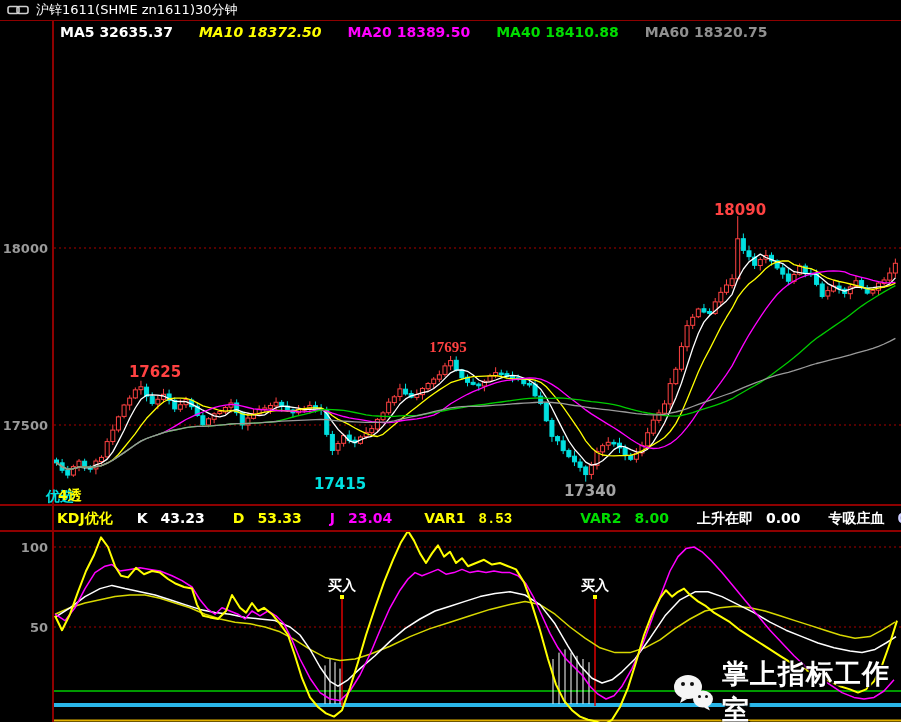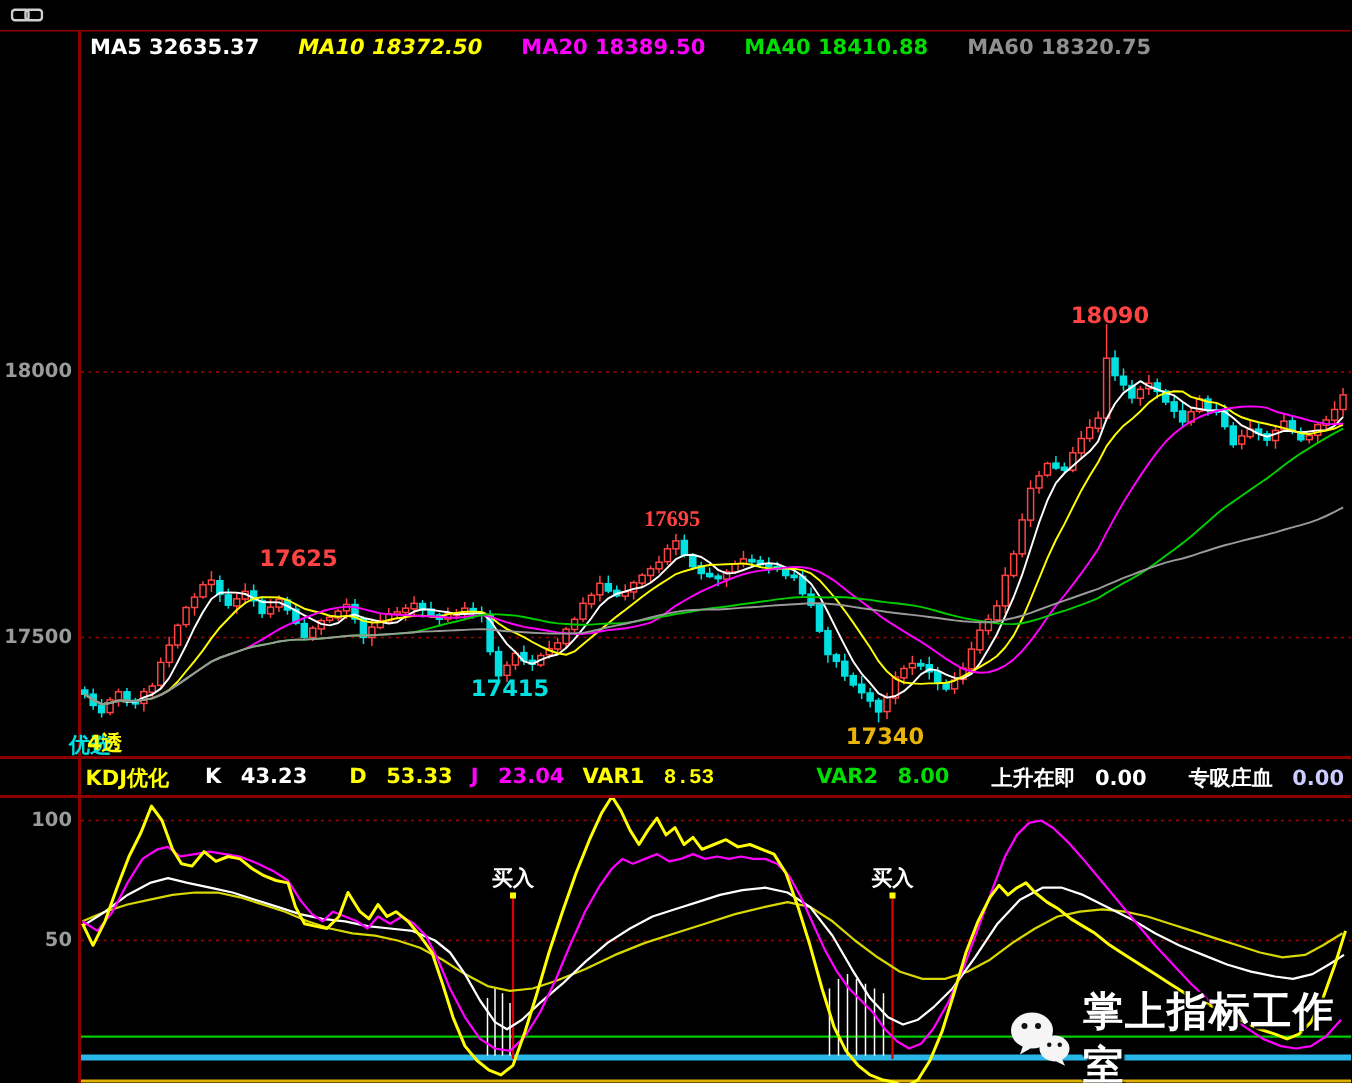--- a/index.html
+++ b/index.html
@@ -38,20 +38,21 @@
 </head>
 <body>
 
 <div class="titlebar">
   <span style="display:inline-flex;">
     <svg width="22" height="12" viewBox="0 0 22 12">
       <rect x="1" y="2.5" width="11" height="7" rx="2" fill="none" stroke="#cfcfcf" stroke-width="1.6"></rect>
       <rect x="10" y="2.5" width="11" height="7" rx="2" fill="none" stroke="#cfcfcf" stroke-width="1.6"></rect>
     </svg>
   </span>
+  <span>沪锌1611(SHME zn1611)30分钟</span>
 </div>
 
 <div class="hline" style="top:19px;"></div>
 <div class="vline"></div>
 <div class="hline" style="top:504px;"></div>
 <div class="hline" style="top:530px;"></div>
 
 <div id="ma-row" class="readout-row">
   <span style="display:inline-flex;">
       <span style="color: rgb(255, 255, 255); margin-right: 26px;">MA5 32635.37</span>
@@ -408,39 +409,39 @@
       <polyline points="55.0,614.2 70.0,607.8 85.0,603.0 100.0,599.8 115.0,596.6 130.0,595.0 145.0,595.0 160.0,598.2 175.0,603.0 190.0,607.8 205.0,614.2 220.0,619.0 235.0,622.2 250.0,623.8 265.0,627.0 280.0,631.8 295.0,639.8 310.0,649.4 325.0,657.4 340.0,660.6 355.0,659.0 370.0,654.2 390.0,646.2 410.0,636.6 430.0,628.6 450.0,622.2 470.0,615.8 490.0,609.4 510.0,604.6 525.0,601.4 540.0,604.6 555.0,614.2 570.0,627.0 585.0,638.2 600.0,647.8 615.0,652.6 630.0,652.6 645.0,647.8 660.0,639.8 675.0,628.6 690.0,619.0 705.0,611.0 720.0,607.8 735.0,606.2 750.0,607.8 765.0,611.0 780.0,615.8 795.0,620.6 810.0,625.4 825.0,630.2 840.0,635.0 855.0,638.2 870.0,636.6 882.0,630.2 895.0,622.2" fill="none" stroke="#d8d800" stroke-width="1.5" stroke-linejoin="round"></polyline>
       <polyline points="55.0,617.4 70.0,607.8 85.0,596.6 100.0,588.6 112.0,585.4 125.0,588.6 140.0,591.8 155.0,595.0 170.0,599.8 185.0,604.6 200.0,609.4 215.0,612.6 230.0,614.2 245.0,617.4 260.0,619.0 275.0,620.6 290.0,627.0 300.0,635.0 310.0,649.4 320.0,667.0 330.0,681.4 338.0,686.2 348.0,679.8 360.0,668.6 375.0,655.8 390.0,641.4 405.0,628.6 420.0,619.0 435.0,611.0 450.0,606.2 465.0,601.4 480.0,596.6 495.0,593.4 510.0,591.8 525.0,595.0 540.0,604.6 555.0,623.8 568.0,646.2 580.0,665.4 592.0,678.2 602.0,683.0 612.0,679.8 622.0,671.8 635.0,659.0 650.0,638.2 665.0,615.8 680.0,599.8 695.0,591.8 708.0,591.8 722.0,596.6 738.0,604.6 754.0,612.6 770.0,622.2 786.0,630.2 802.0,636.6 818.0,643.0 834.0,647.8 850.0,651.0 862.0,652.6 875.0,649.4 886.0,643.0 896.0,636.6" fill="none" stroke="#ffffff" stroke-width="1.5" stroke-linejoin="round"></polyline>
       <polyline points="55.0,614.2 65.0,620.6 75.0,607.8 85.0,588.6 95.0,572.6 105.0,566.2 112.0,564.6 120.0,571.0 130.0,569.4 140.0,567.8 150.0,569.4 160.0,571.0 172.0,575.8 182.0,580.6 192.0,587.0 200.0,599.8 208.0,609.4 215.0,614.2 222.0,607.8 230.0,611.0 238.0,614.2 245.0,619.0 252.0,611.0 260.0,615.8 268.0,611.0 276.0,615.8 284.0,623.8 292.0,639.8 300.0,659.0 310.0,678.2 320.0,692.6 330.0,699.0 340.0,700.6 350.0,691.0 360.0,675.0 370.0,654.2 380.0,630.2 390.0,607.8 400.0,590.2 408.0,579.0 415.0,572.6 422.0,575.8 430.0,572.6 438.0,569.4 446.0,574.2 454.0,572.6 462.0,569.4 470.0,572.6 478.0,571.0 486.0,572.6 494.0,571.0 502.0,572.6 510.0,572.6 518.0,575.8 526.0,583.8 534.0,598.2 542.0,615.8 550.0,633.4 558.0,647.8 566.0,659.0 574.0,667.0 582.0,675.0 590.0,686.2 598.0,694.2 606.0,699.0 614.0,695.8 622.0,686.2 632.0,668.6 642.0,646.2 652.0,619.0 662.0,591.8 670.0,571.0 678.0,556.6 686.0,548.6 694.0,547.0 702.0,551.8 712.0,561.4 722.0,572.6 734.0,587.0 746.0,601.4 758.0,615.8 770.0,630.2 782.0,643.0 794.0,655.8 806.0,667.0 818.0,676.6 830.0,684.6 842.0,692.6 854.0,697.4 864.0,699.0 874.0,697.4 884.0,691.0 894.0,679.8" fill="none" stroke="#ff00ff" stroke-width="1.5" stroke-linejoin="round"></polyline>
       <polyline points="55.0,615.8 62.0,630.2 70.0,614.2 78.0,591.8 86.0,571.0 94.0,555.0 101.0,537.4 108.0,547.0 115.0,566.2 121.0,575.8 128.0,577.4 136.0,567.8 144.0,574.2 152.0,571.0 160.0,572.6 168.0,579.0 176.0,583.8 184.0,587.0 192.0,588.6 197.0,604.6 203.0,615.8 210.0,617.4 218.0,619.0 226.0,611.0 232.0,595.0 240.0,607.8 246.0,612.6 252.0,603.0 258.0,611.0 264.0,607.8 272.0,614.2 280.0,623.8 288.0,635.0 295.0,655.8 302.0,678.2 310.0,697.4 318.0,707.0 326.0,713.4 334.0,716.6 342.0,710.2 350.0,687.8 358.0,662.2 366.0,635.0 375.0,607.8 384.0,582.2 393.0,559.8 401.0,542.2 408.0,531.0 414.0,540.6 420.0,553.4 426.0,563.0 432.0,553.4 438.0,545.4 444.0,556.6 450.0,551.8 456.0,563.0 462.0,558.2 468.0,566.2 476.0,563.0 484.0,559.8 492.0,564.6 500.0,563.0 508.0,566.2 516.0,569.4 524.0,582.2 532.0,604.6 540.0,630.2 548.0,659.0 556.0,684.6 564.0,700.6 572.0,710.2 580.0,716.6 588.0,719.8 596.0,721.4 604.0,724.6 612.0,719.8 620.0,707.0 628.0,687.8 636.0,662.2 644.0,635.0 652.0,614.2 660.0,598.2 666.0,590.2 672.0,596.6 678.0,591.8 684.0,588.6 690.0,595.0 698.0,601.4 706.0,606.2 714.0,612.6 722.0,617.4 730.0,622.2 740.0,630.2 750.0,636.6 760.0,643.0 770.0,649.4 780.0,655.8 790.0,662.2 800.0,667.0 810.0,671.8 820.0,676.6 830.0,681.4 840.0,686.2 850.0,689.4 858.0,692.6 866.0,689.4 874.0,681.4 882.0,665.4 890.0,643.0 897.0,620.6" fill="none" stroke="#ffff00" stroke-width="2" stroke-linejoin="round"></polyline>
     </g>
 </svg>
 
 <div id="overlay">
     <div class="axis-label" style="color: rgb(154, 154, 154); left: 48px; top: 248px;">18000</div>
     <div class="axis-label" style="color: rgb(154, 154, 154); left: 48px; top: 425px;">17500</div>
-    <div class="annotation" style="color: rgb(255, 66, 66); left: 155px; top: 372px; transform: translate(-50%, -50%); margin-left: 44px;">17625</div>
+    <div class="annotation" style="color: rgb(255, 66, 66); left: 155px; top: 372px; transform: translate(-50%, -50%);">17625</div>
     <div class="annotation" style="color: rgb(255, 66, 66); left: 448px; top: 347px; transform: translate(-50%, -50%); font-family: Liberation Serif, serif;">17695</div>
     <div class="annotation" style="color: rgb(255, 66, 66); left: 740px; top: 210px; transform: translate(-50%, -50%);">18090</div>
-    <div class="annotation" style="color: rgb(0, 224, 224); left: 340px; top: 459px; transform: translate(-50%, -50%);">17415</div>
-    <div class="annotation" style="color: #eab308; left: 590px; top: 491px; transform: translate(-50%, -50%);">17340</div>
+    <div class="annotation" style="color: rgb(0, 224, 224); left: 340px; top: 484px; transform: translate(-50%, -50%);">17415</div>
+    <div class="annotation" style="color: #a3a3a3; left: 590px; top: 491px; transform: translate(-50%, -50%);">17340</div>
     <div class="corner-label" style="color: rgb(0, 224, 224); left: 46px; top: 488px;">优选</div>
     <div class="corner-label" style="color: rgb(255, 255, 0); left: 58px; top: 487px;">4透</div>
     <div class="axis-label" style="color: rgb(154, 154, 154); left: 48px; top: 547px;">100</div>
     <div class="axis-label" style="color: rgb(154, 154, 154); left: 48px; top: 627px;">50</div>
     <div class="buy-label" style="color: rgb(255, 255, 255); left: 342px; top: 586px;">买入</div>
     <div class="buy-label" style="color: rgb(255, 255, 255); left: 595px; top: 586px;">买入</div>
   </div>
 
 <div id="kdj-row" class="readout-row">
   <span class="row-label" style="color: rgb(255, 255, 0);">KDJ优化</span>
   <span style="display:inline-flex;">
       <span style="margin-right: 28px;"><span style="color: rgb(255, 255, 255);">K</span><span style="color: rgb(255, 255, 255); margin-left: 13px;">43.23</span></span>
-      <span style="margin-right: 12px;"><span style="color: rgb(255, 255, 0);">D</span><span style="color: rgb(255, 255, 0); margin-left: 13px;">53.33</span></span>
-      <span style="margin-right: 12px;"><span style="color: rgb(255, 0, 255);">J</span><span style="color: rgb(255, 0, 255); margin-left: 13px;">23.04</span></span>
+      <span style="margin-right: 28px;"><span style="color: rgb(255, 255, 0);">D</span><span style="color: rgb(255, 255, 0); margin-left: 13px;">53.33</span></span>
+      <span style="margin-right: 32px;"><span style="color: rgb(255, 0, 255);">J</span><span style="color: rgb(255, 0, 255); margin-left: 13px;">23.04</span></span>
       <span style="margin-right: 28px;"><span style="color: rgb(255, 255, 0);">VAR1</span><span style="color: rgb(255, 255, 0); margin-left: 13px; font-family: Liberation Mono, monospace;">8.53</span></span>
       <span style="margin-right: 28px; margin-left: 40px;"><span style="color: rgb(0, 221, 0);">VAR2</span><span style="color: rgb(0, 221, 0); margin-left: 13px;">8.00</span></span>
       <span style="margin-right: 28px;"><span style="color: rgb(255, 255, 255); text-align: center;">上升在即</span><span style="color: rgb(255, 255, 255); margin-left: 13px;">0.00</span></span>
       <span style="margin-right: 28px;"><span style="color: rgb(255, 255, 255);">专吸庄血</span><span style="color: rgb(204, 204, 255); margin-left: 13px;">0.00</span></span>
     </span>
 </div>
 
 <div class="watermark">
   <span style="display:inline-flex;">
     <svg width="42" height="38" viewBox="0 0 42 38">

